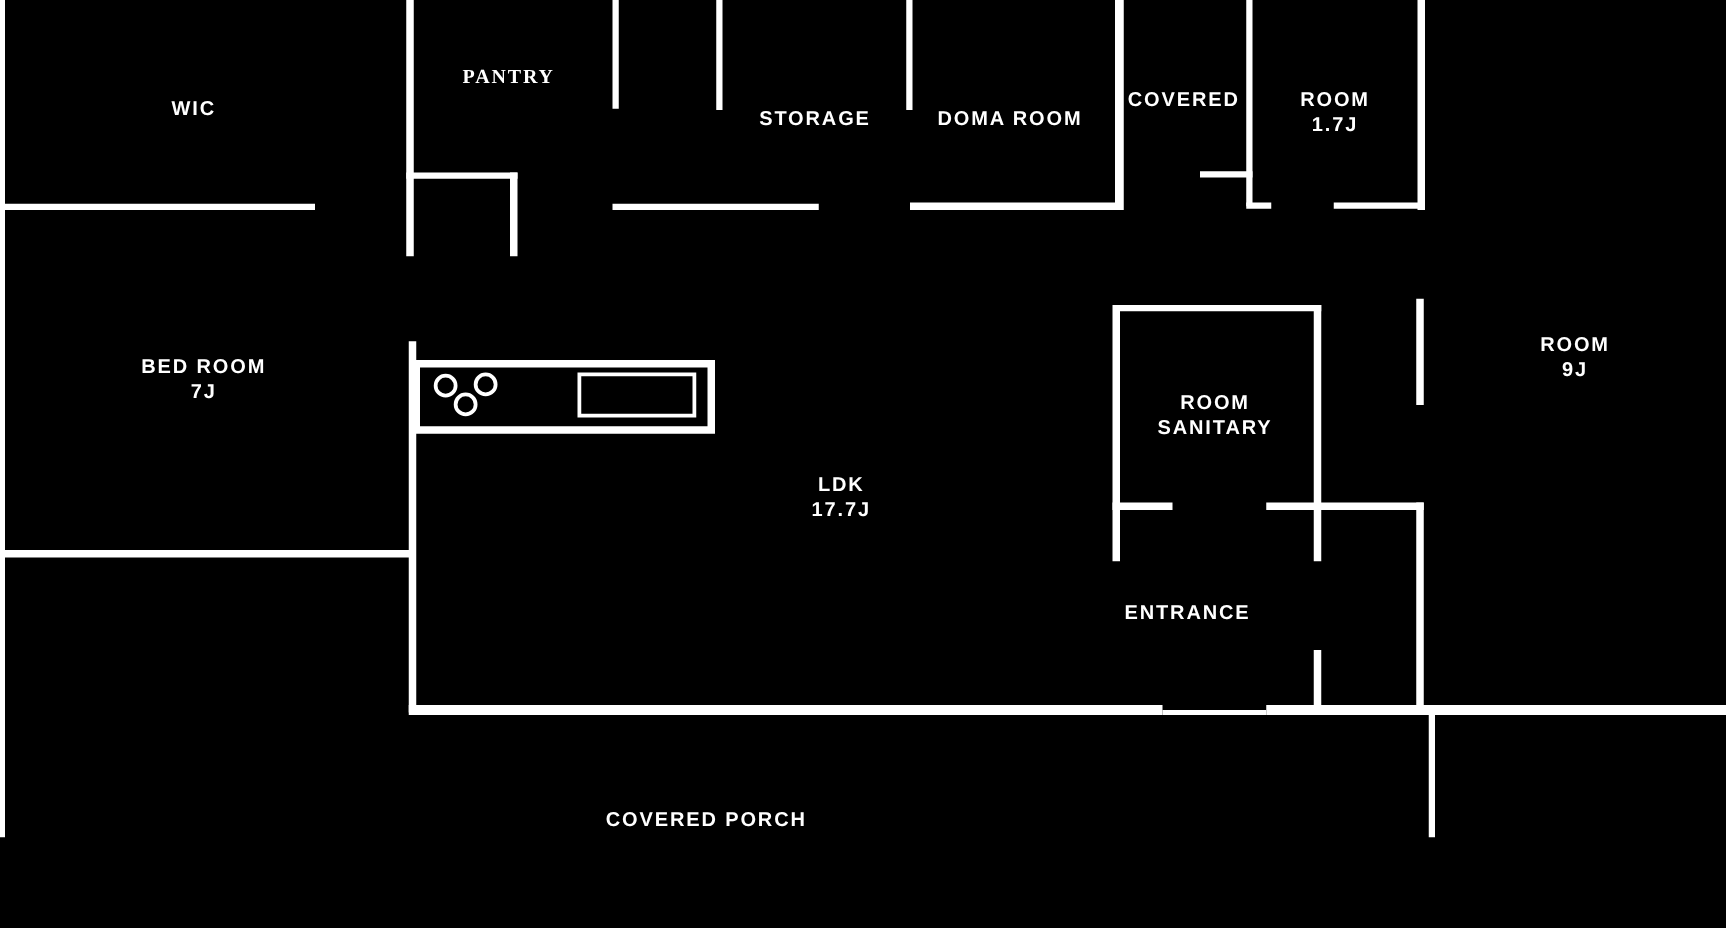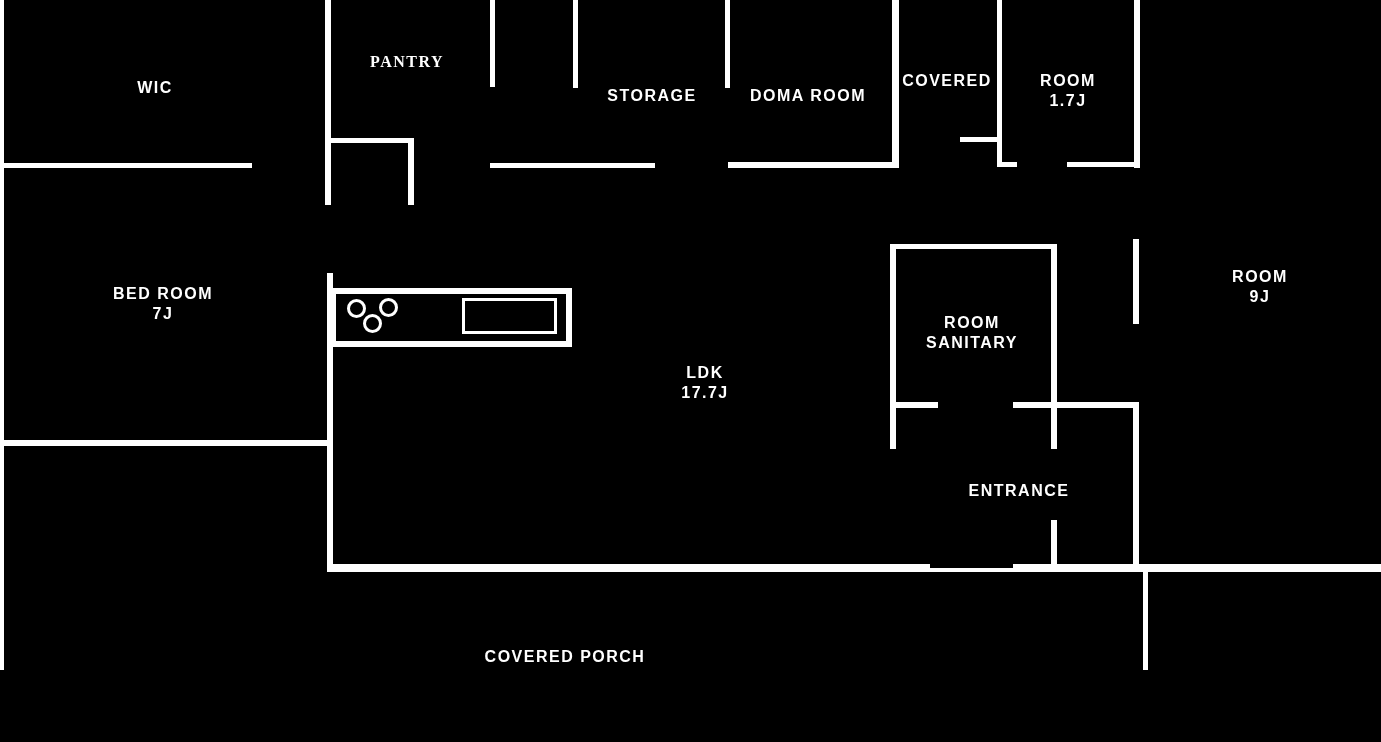--- a/index.html
+++ b/index.html
@@ -88,31 +88,31 @@
   <div class="label" style="left:1068px;top:91px;">
     <div>ROOM</div>
     <div>1.7J</div>
   </div>
 
   <div class="label" style="left:163px;top:304px;text-align:center;">
     <div>BED ROOM</div>
     <div>7J</div>
   </div>
 
-  <div class="label" style="left:673px;top:383px;margin-left:32px;">
+  <div class="label" style="left:673px;top:399px;">
     <div>LDK</div>
     <div>17.7J</div>
   </div>
 
   <div class="label" style="left:972px;top:333px;">
     <div>ROOM</div>
     <div>SANITARY</div>
   </div>
 
   <div class="label" style="left:1260px;top:287px;">
     <div>ROOM</div>
     <div>9J</div>
   </div>
 
-  <div class="label" style="left:1019px;top:491px;">ENTRANCE</div>
+  <div class="label" style="left:950px;top:491px;">ENTRANCE</div>
   <div class="label" style="left:565px;top:657px;text-align:right;">COVERED PORCH</div>
 
 </div>
 
 </body></html>

